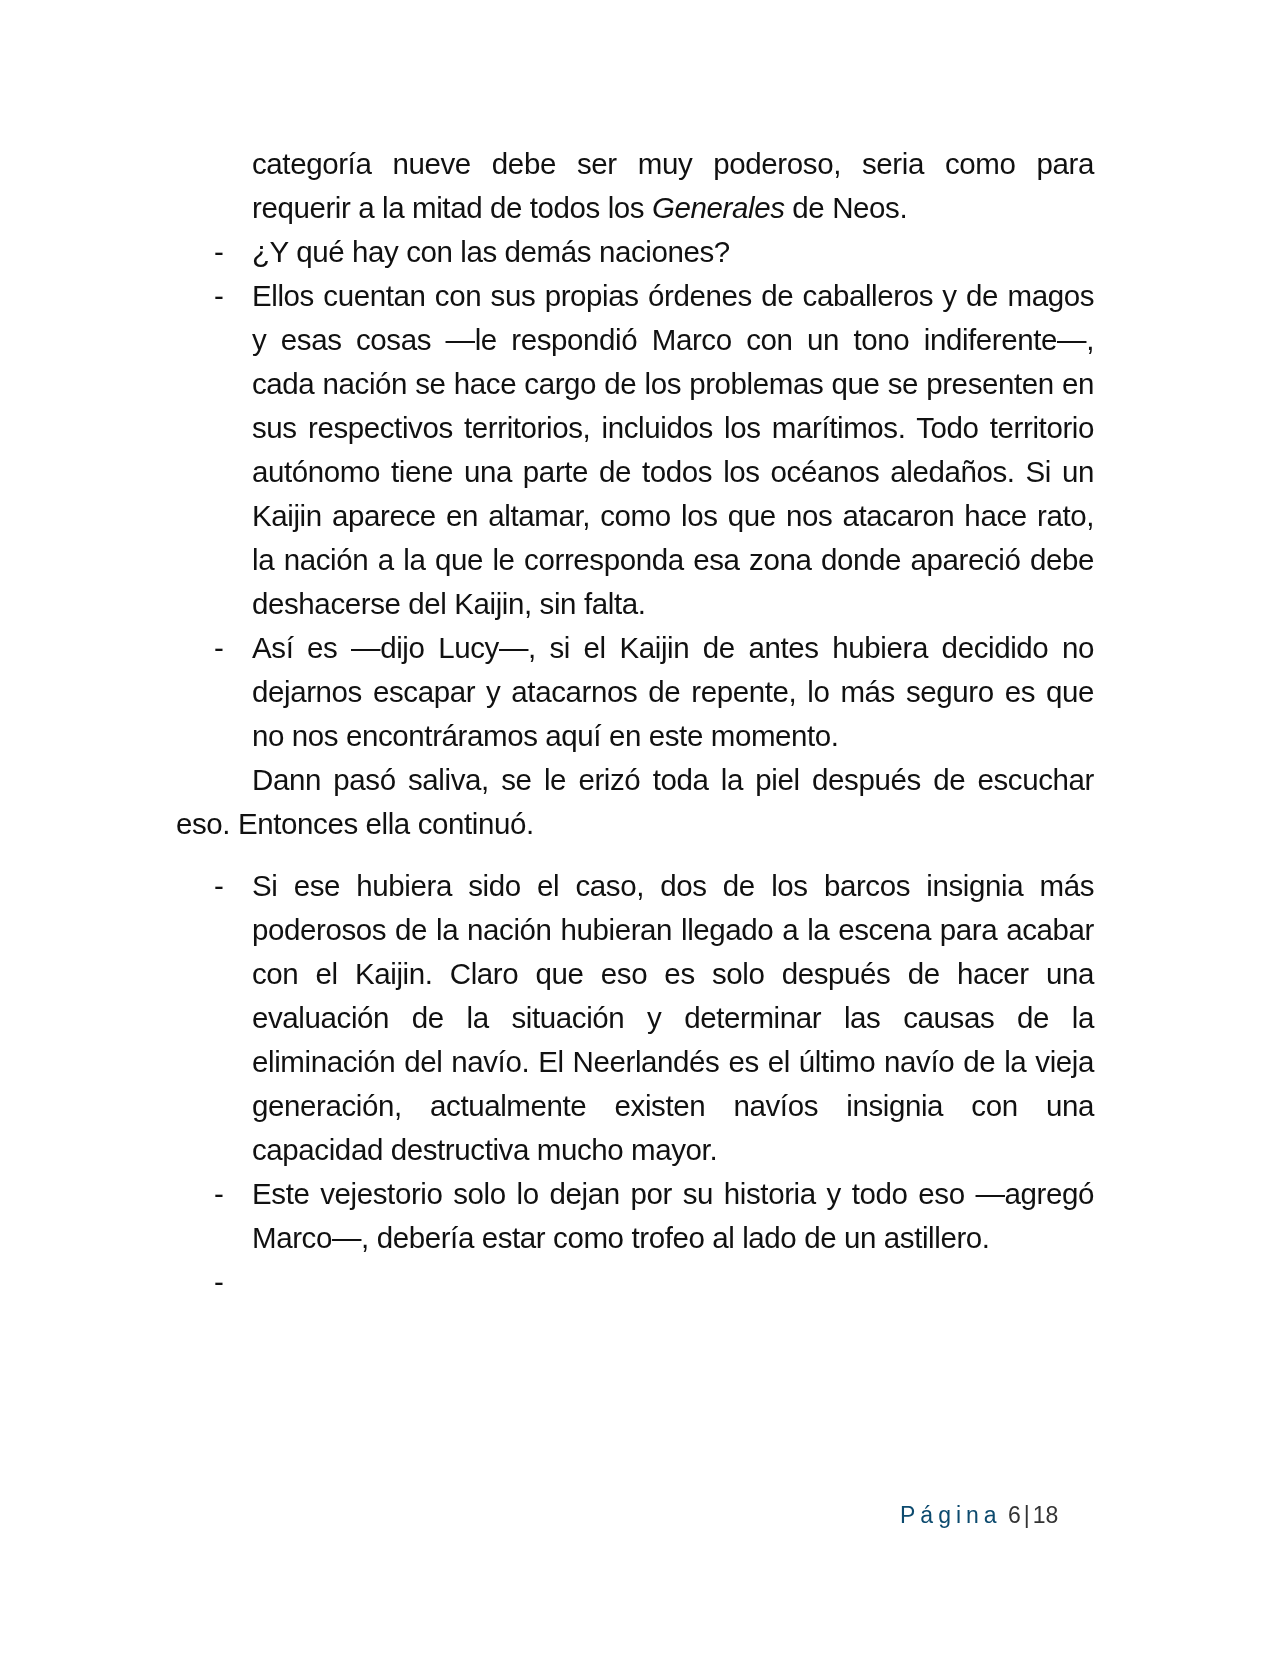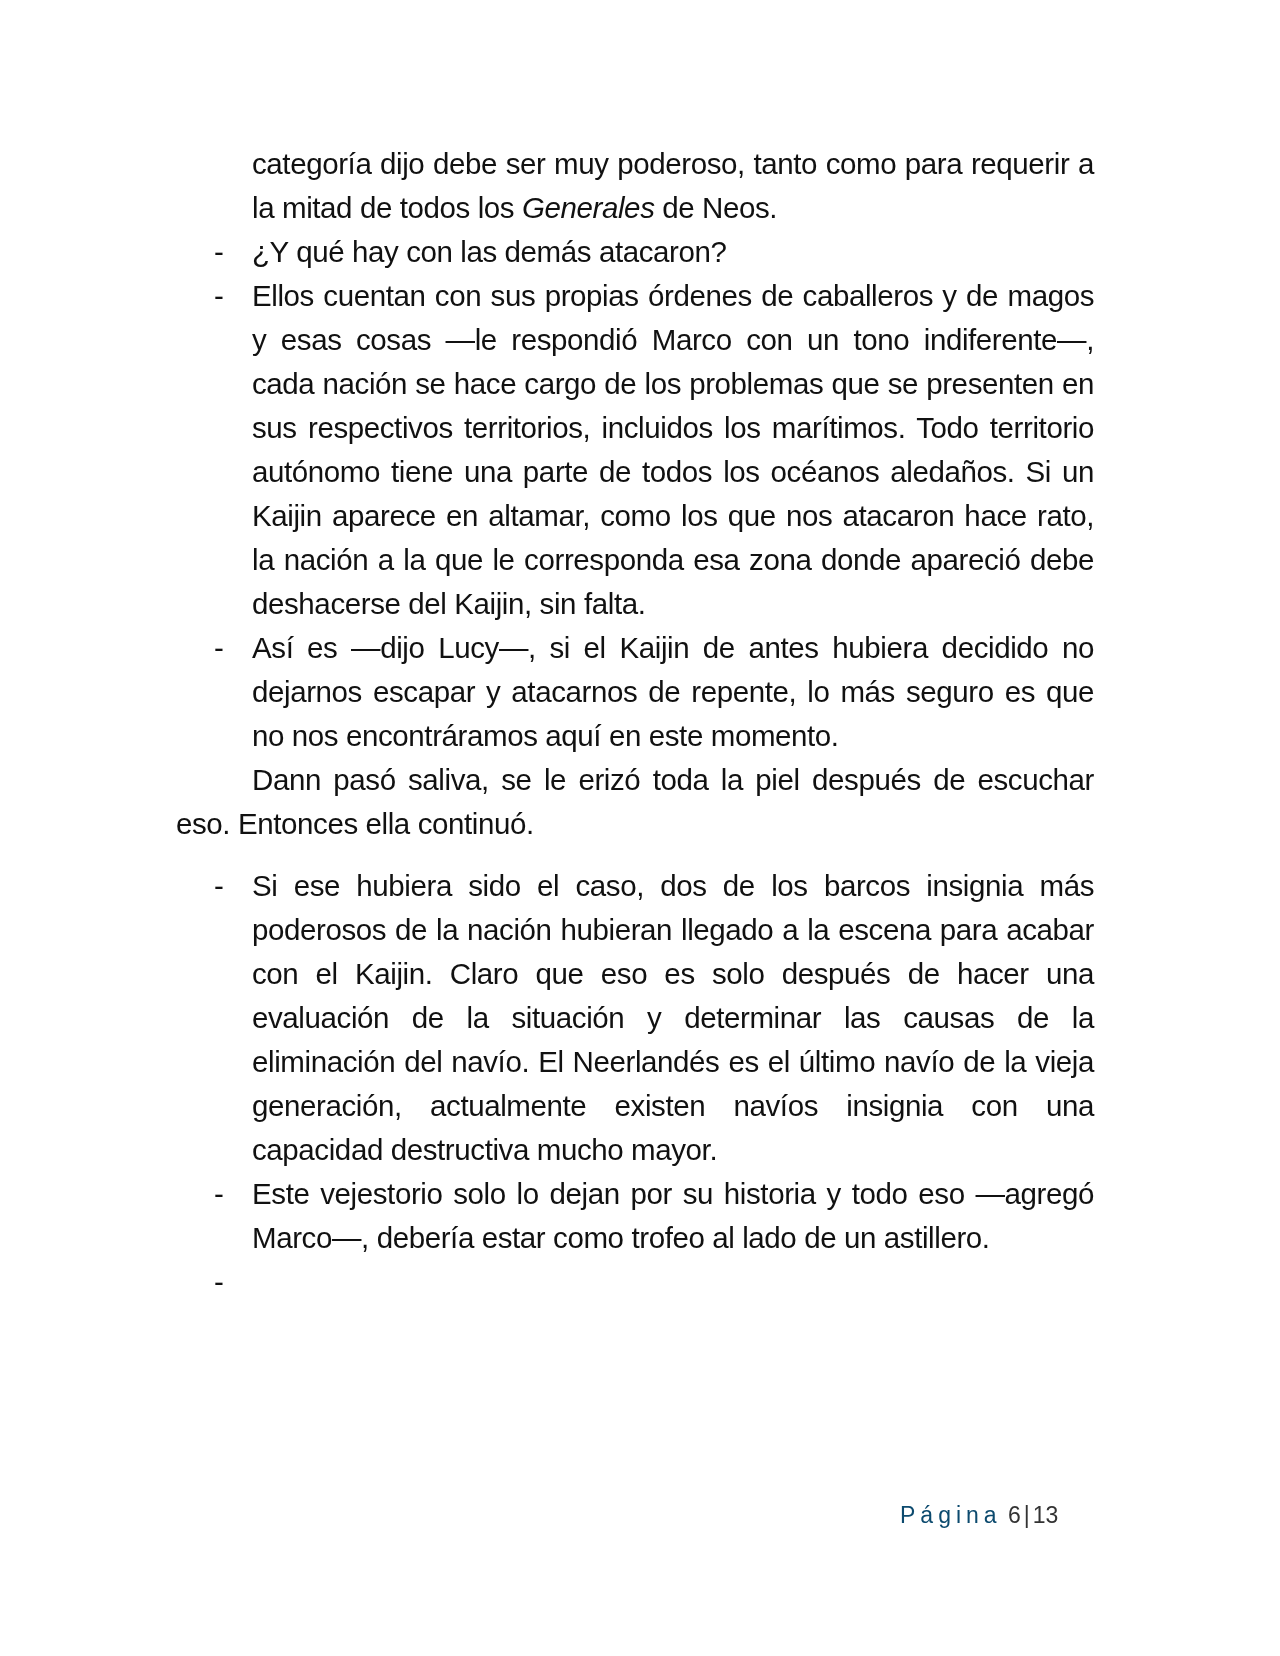--- a/index.html
+++ b/index.html
@@ -14,25 +14,25 @@
   .footer { position:absolute; left:900px; top:1502px; font-size:23px; color:#333; }
   .footer .lbl { color:#0c4a6e; letter-spacing:5px; }
   .footer .sep { margin:0 3px; }
 </style>
 </head>
 <body>
 
 <div class="page">
   <div class="text">
     <div class="item">
-      <span>categoría dijo debe ser muy poderoso, tanto como para requerir a la mitad de todos los </span><em>Generales</em><span> de Neos.</span>
+      <span>categoría nueve debe ser muy poderoso, seria como para requerir a la mitad de todos los </span><em>Generales</em><span> de Neos.</span>
     </div>
     <div class="item">
       <span class="dash">-</span>
-      <span>¿Y qué hay con las demás atacaron?</span>
+      <span>¿Y qué hay con las demás naciones?</span>
     </div>
     <div class="item">
       <span class="dash">-</span>
       <span>Ellos cuentan con sus propias órdenes de caballeros y de magos y esas cosas —le respondió Marco con un tono indiferente—, cada nación se hace cargo de los problemas que se presenten en sus respectivos territorios, incluidos los marítimos. Todo territorio autónomo tiene una parte de todos los océanos aledaños. Si un Kaijin aparece en altamar, como los que nos atacaron hace rato, la nación a la que le corresponda esa zona donde apareció debe deshacerse del Kaijin, sin falta.</span>
     </div>
     <div class="item">
       <span class="dash">-</span>
       <span>Así es —dijo Lucy—, si el Kaijin de antes hubiera decidido no dejarnos escapar y atacarnos de repente, lo más seguro es que no nos encontráramos aquí en este momento.</span>
     </div>
     <div class="para">Dann pasó saliva, se le erizó toda la piel después de escuchar eso. Entonces ella continuó.</div>
@@ -45,15 +45,15 @@
       <span class="dash">-</span>
       <span>Este vejestorio solo lo dejan por su historia y todo eso —agregó Marco—, debería estar como trofeo al lado de un astillero.</span>
     </div>
     <div class="item">
       <span class="dash">-</span>
     </div>
   </div>
 
   <div class="footer">
     <span class="lbl">Página</span>
-    <span>6</span><span class="sep">|</span><span>13</span>
+    <span>6</span><span class="sep">|</span><span>18</span>
   </div>
 </div>
 
 </body></html>

